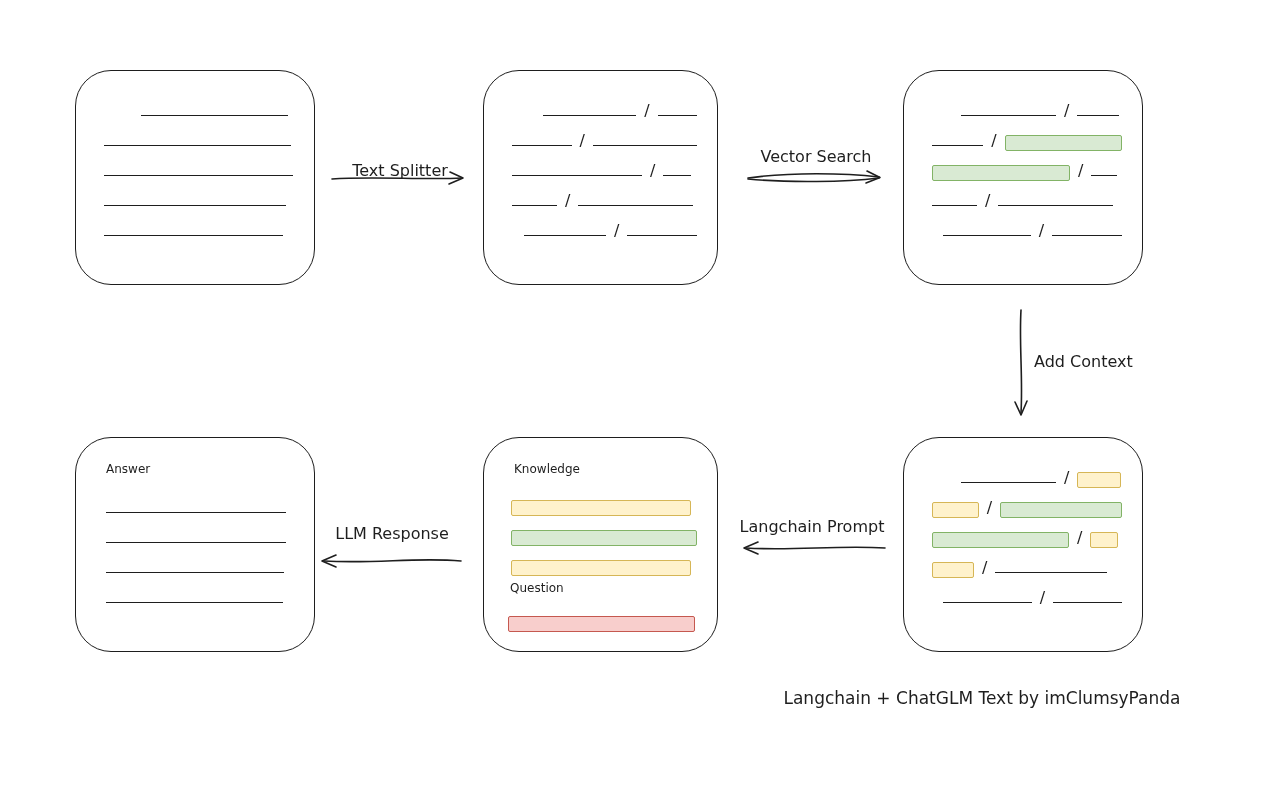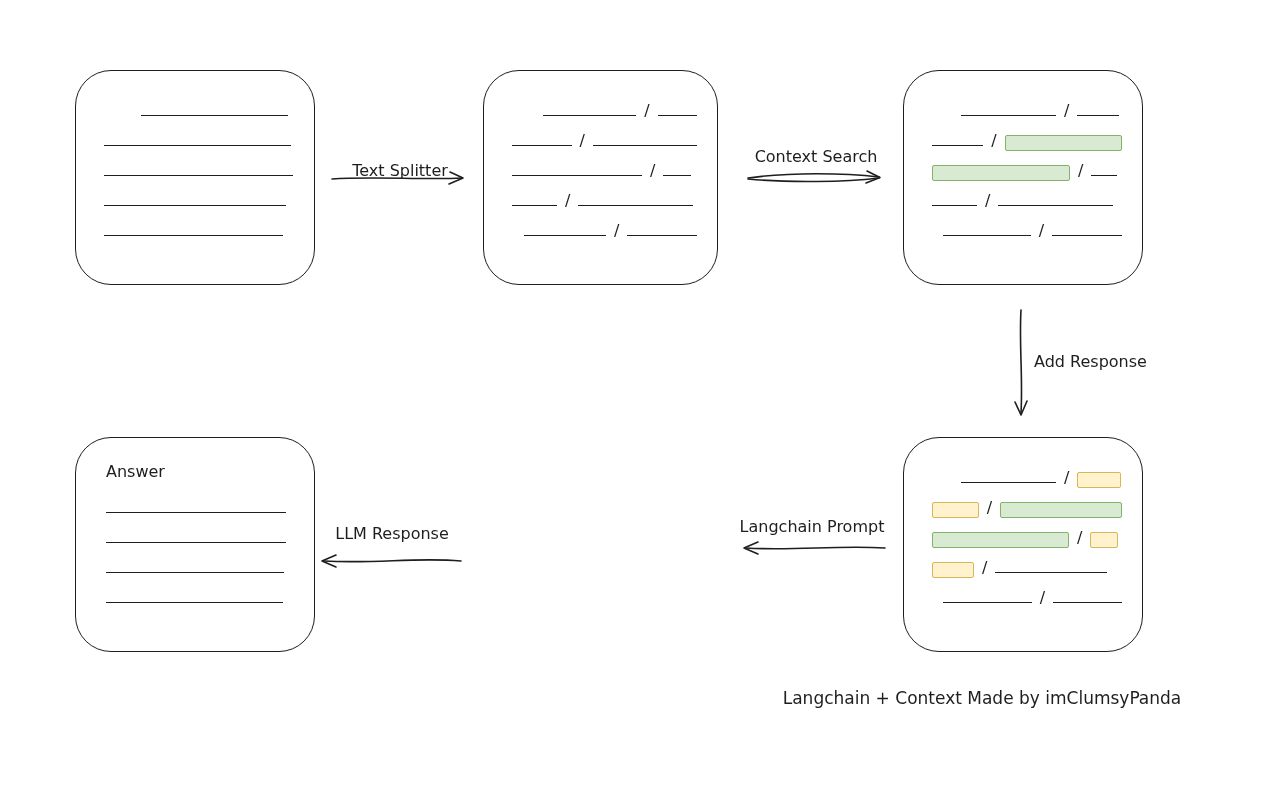--- a/index.html
+++ b/index.html
@@ -13,21 +13,21 @@
     background: #ffffff;
     box-sizing: border-box;
   }
 
   .rows { position: absolute; left: 28px; top: 20px; right: 20px; }
   .seg-row { display: flex; align-items: flex-end; height: 30px; gap: 8px; }
   .seg-line { display: inline-block; height: 2px; border-bottom: 1.6px solid #1e1e1e; margin-bottom: 5px; }
   .slash { font-size: 16px; line-height: 1; margin-bottom: 2px; }
   .seg-bar { display: inline-block; height: 16px; border: 1px solid; border-radius: 2px; box-sizing: border-box; }
 
-  .box-title { position: absolute; font-size: 16px; white-space: nowrap; }
+  .box-title { position: absolute; font-size: 12px; white-space: nowrap; }
   .arrow-label { position: absolute; font-size: 16px; text-align: center; white-space: nowrap; }
   .caption { position: absolute; font-size: 17px; text-align: center; white-space: nowrap; }
 
   svg.arrow { position: absolute; overflow: visible; }
   svg.arrow path { stroke: #1e1e1e; stroke-width: 1.6; fill: none; stroke-linecap: round; stroke-linejoin: round; }
 </style>
 </head>
 <body>
 
 <div class="canvas">
@@ -81,21 +81,21 @@
           <span class="seg-line" style="width: 115px;"></span>
         </div>
         <div class="seg-row" style="margin-left: 12px;">
           <span class="seg-line" style="width: 85px;"></span>
           <span class="slash">/</span>
           <span class="seg-line" style="width: 72px;"></span>
         </div>
       </div>
   </div>
 
-  <div class="arrow-label" style="left:745px; top:147px; width:142px;">Context Search</div>
+  <div class="arrow-label" style="left:745px; top:147px; width:142px;">Vector Search</div>
   <svg class="arrow" style="left:745px; top:168px;" width="142" height="20" viewBox="0 0 142 20">
     <path d="M3 10 C 45 4, 100 5, 134 9"></path>
     <path d="M3 11 C 45 15, 100 14, 134 10"></path>
     <path d="M122 3 L135 9.5 L121 15"></path>
   </svg>
 
   <div class="box" style="left:903px; top:70px; width:240px; height:215px;">
     <div class="rows">
         <div class="seg-row" style="margin-left: 29px;">
           <span class="seg-line" style="width: 95px;"></span>
@@ -122,21 +122,21 @@
           <span class="slash">/</span>
           <span class="seg-line" style="width: 70px;"></span>
         </div>
       </div>
   </div>
 
   <svg class="arrow" style="left:1009px; top:308px;" width="24" height="115" viewBox="0 0 24 115">
     <path d="M12 2 C 10 35, 14 70, 12 105"></path>
     <path d="M6 94 L12 107 L18 93"></path>
   </svg>
-  <div class="arrow-label" style="left:1034px; top:352px; text-align:left;">Add Response</div>
+  <div class="arrow-label" style="left:1034px; top:352px; text-align:left;">Add Context</div>
 
   <div class="box" style="left:903px; top:437px; width:240px; height:215px;">
     <div class="rows">
         <div class="seg-row" style="margin-left: 29px;">
           <span class="seg-line" style="width: 95px;"></span>
           <span class="slash">/</span>
           <span class="seg-bar" style="width: 44px; background: rgb(255, 242, 204); border-color: rgb(214, 182, 86);"></span>
         </div>
         <div class="seg-row">
           <span class="seg-bar" style="width: 48px; background: rgb(255, 242, 204); border-color: rgb(214, 182, 86);"></span>
@@ -160,20 +160,40 @@
         </div>
       </div>
   </div>
 
   <div class="arrow-label" style="left:736px; top:517px; width:152px;">Langchain Prompt</div>
   <svg class="arrow" style="left:738px; top:538px;" width="150" height="20" viewBox="0 0 150 20">
     <path d="M147 10 C 100 7, 55 13, 8 10"></path>
     <path d="M20 4 L6 10 L20 16"></path>
   </svg>
 
+  <div class="box" style="left:483px; top:437px; width:235px; height:215px;">
+    <div class="box-title" style="left:30px; top:24px;">Knowledge</div>
+    <div class="rows" style="left:27px; top:48px;">
+        <div class="seg-row">
+          <span class="seg-bar" style="width: 180px; background: rgb(255, 242, 204); border-color: rgb(214, 182, 86);"></span>
+        </div>
+        <div class="seg-row">
+          <span class="seg-bar" style="width: 186px; background: rgb(217, 234, 211); border-color: rgb(130, 179, 102);"></span>
+        </div>
+        <div class="seg-row">
+          <span class="seg-bar" style="width: 180px; background: rgb(255, 242, 204); border-color: rgb(214, 182, 86);"></span>
+        </div>
+      </div>
+    <div class="box-title" style="left:26px; top:143px;">Question</div>
+    <div class="rows" style="left:24px; top:164px;">
+        <div class="seg-row">
+          <span class="seg-bar" style="width: 187px; background: rgb(248, 206, 204); border-color: rgb(197, 88, 79);"></span>
+        </div>
+      </div>
+  </div>
 
   <div class="arrow-label" style="left:326px; top:524px; width:132px;">LLM Response</div>
   <svg class="arrow" style="left:316px; top:550px;" width="148" height="22" viewBox="0 0 148 22">
     <path d="M145 11 C 100 7, 60 14, 8 11"></path>
     <path d="M20 5 L6 11 L20 17"></path>
   </svg>
 
   <div class="box" style="left:75px; top:437px; width:240px; height:215px;">
     <div class="box-title" style="left:30px; top:24px;">Answer</div>
     <div class="rows" style="left:30px; top:50px;">
@@ -185,15 +205,15 @@
         </div>
         <div class="seg-row">
           <span class="seg-line" style="width: 178px;"></span>
         </div>
         <div class="seg-row">
           <span class="seg-line" style="width: 177px;"></span>
         </div>
       </div>
   </div>
 
-  <div class="caption" style="left:762px; top:688px; width:440px;">Langchain + Context Made by imClumsyPanda</div>
+  <div class="caption" style="left:762px; top:688px; width:440px;">Langchain + ChatGLM Text by imClumsyPanda</div>
 
 </div>
 
 </body></html>

